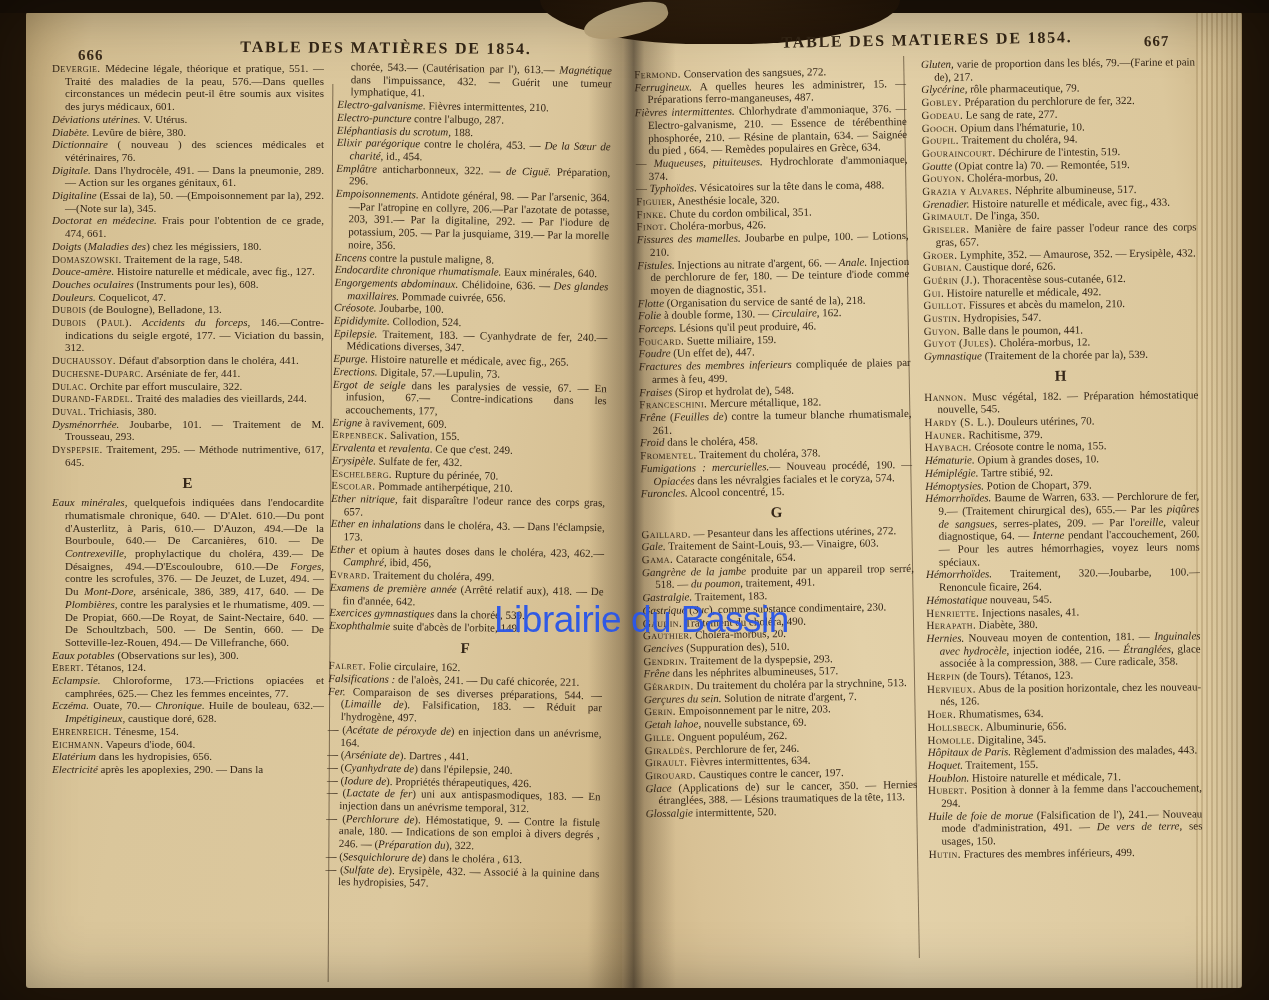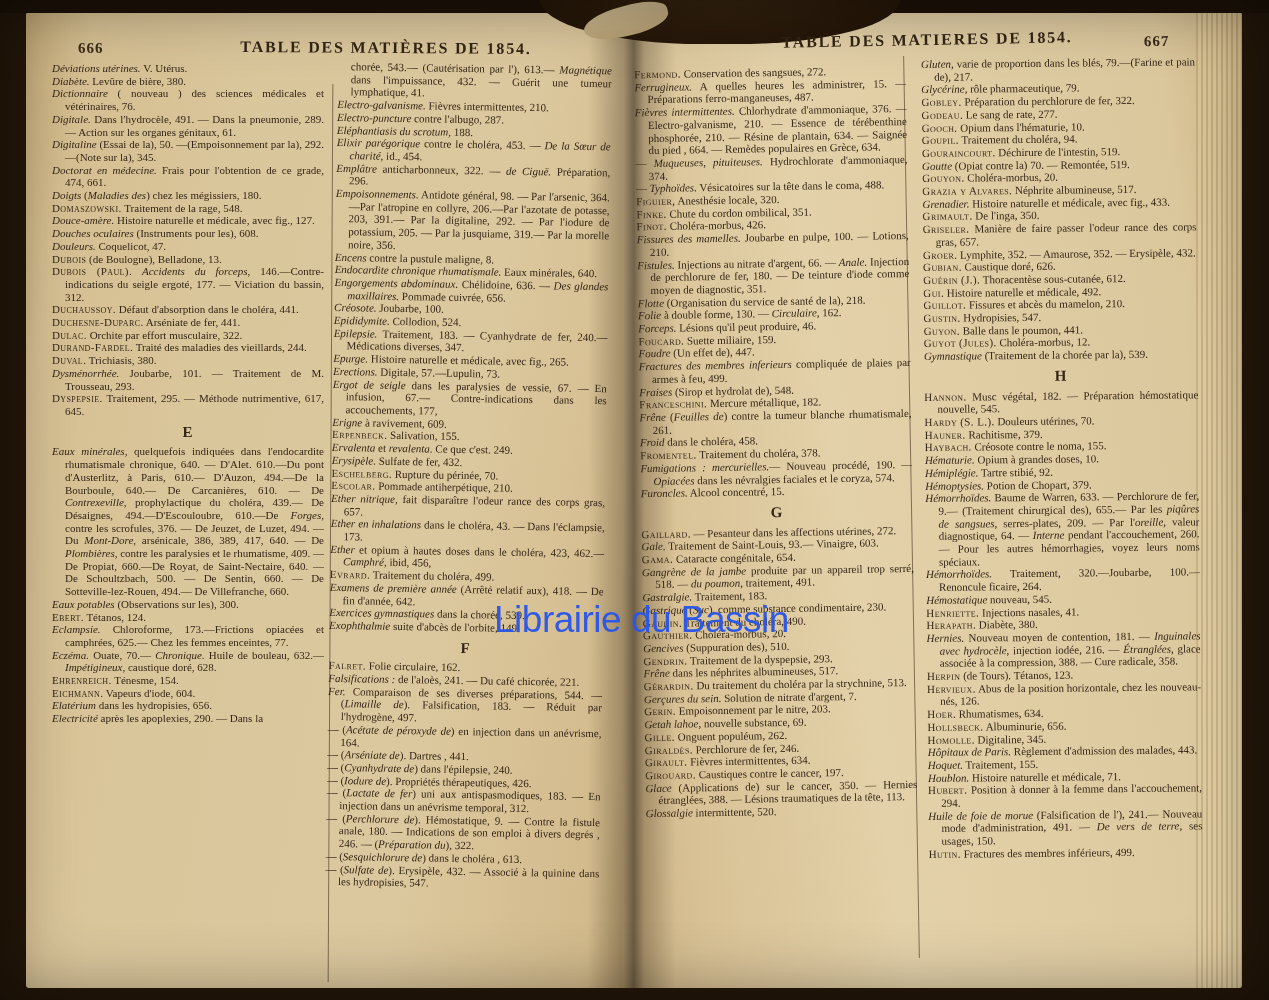--- a/index.html
+++ b/index.html
@@ -51,30 +51,31 @@
 
 <div id="stage">
   <div id="left-page" class="page"></div>
   <div id="right-page" class="page"></div>
 
   <div id="gutter-shadow"></div>
   <div id="top-band"></div>
   <div id="spine-top"></div>
   <div id="spine-top-pages"></div>
 
-  <span class="pg-num" style="left:78px;top:40px;">666</span>
+  <span class="pg-num" style="left:78px;top:47px;">666</span>
   <span class="pg-title" style="left:186px;top:39px;width:400px;transform:rotate(.4deg);">TABLE DES MATIÈRES DE 1854.</span>
 
   <span class="pg-title" id="right-head" style="left:727px;top:31px;width:400px;">TABLE DES MATIERES DE 1854.</span>
   <span class="pg-num" style="left:1144px;top:33px;transform:rotate(-1.2deg);">667</span>
 
   <div class="vrule" style="left:330px;top:84px;height:898px;transform:rotate(.3deg);"></div>
   <div class="vrule" style="left:911px;top:56px;height:902px;transform:rotate(-1deg);"></div>
 
   <div class="col" id="c1" style="left:52px;top:62px;width:272px;height:924px;">
+      <p class="entry"><span class="lead-name">Devergie.</span> Médecine légale, théorique et pratique, 551. —Traité des maladies de la peau, 576.—Dans quelles circonstances un médecin peut-il être soumis aux visites des jurys médicaux, 601.</p>
       <p class="entry"><span class="lead-italic">Déviations utérines.</span> V. Utérus.</p>
       <p class="entry"><span class="lead-italic">Diabète.</span> Levûre de bière, 380.</p>
       <p class="entry"><span class="lead-italic">Dictionnaire</span> ( nouveau ) des sciences médicales et vétérinaires, 76.</p>
       <p class="entry"><span class="lead-italic">Digitale.</span> Dans l'hydrocèle, 491. — Dans la pneumonie, 289. — Action sur les organes génitaux, 61.</p>
       <p class="entry"><span class="lead-italic">Digitaline</span> (Essai de la), 50. —(Empoisonnement par la), 292.—(Note sur la), 345.</p>
       <p class="entry"><span class="lead-italic">Doctorat en médecine.</span> Frais pour l'obtention de ce grade, 474, 661.</p>
       <p class="entry"><span class="lead-italic">Doigts</span> (<i>Maladies des</i>) chez les mégissiers, 180.</p>
       <p class="entry"><span class="lead-name">Domaszowski.</span> Traitement de la rage, 548.</p>
       <p class="entry"><span class="lead-italic">Douce-amère.</span> Histoire naturelle et médicale, avec fig., 127.</p>
       <p class="entry"><span class="lead-italic">Douches oculaires</span> (Instruments pour les), 608.</p>

